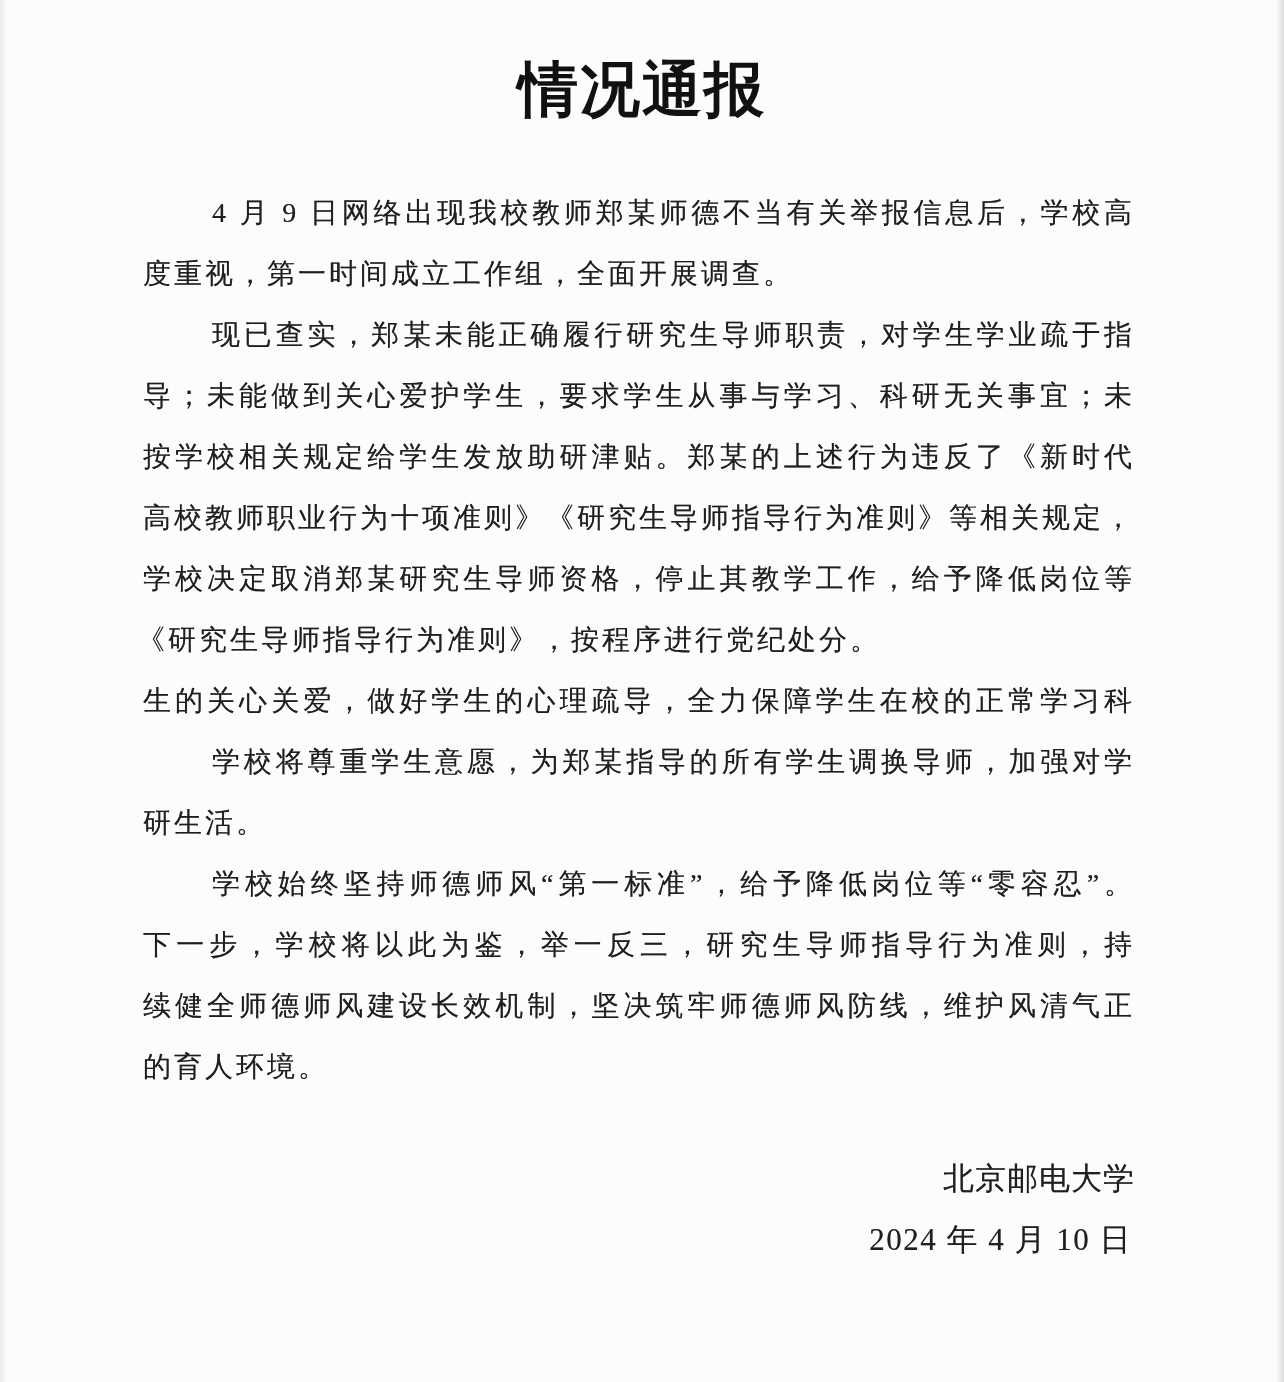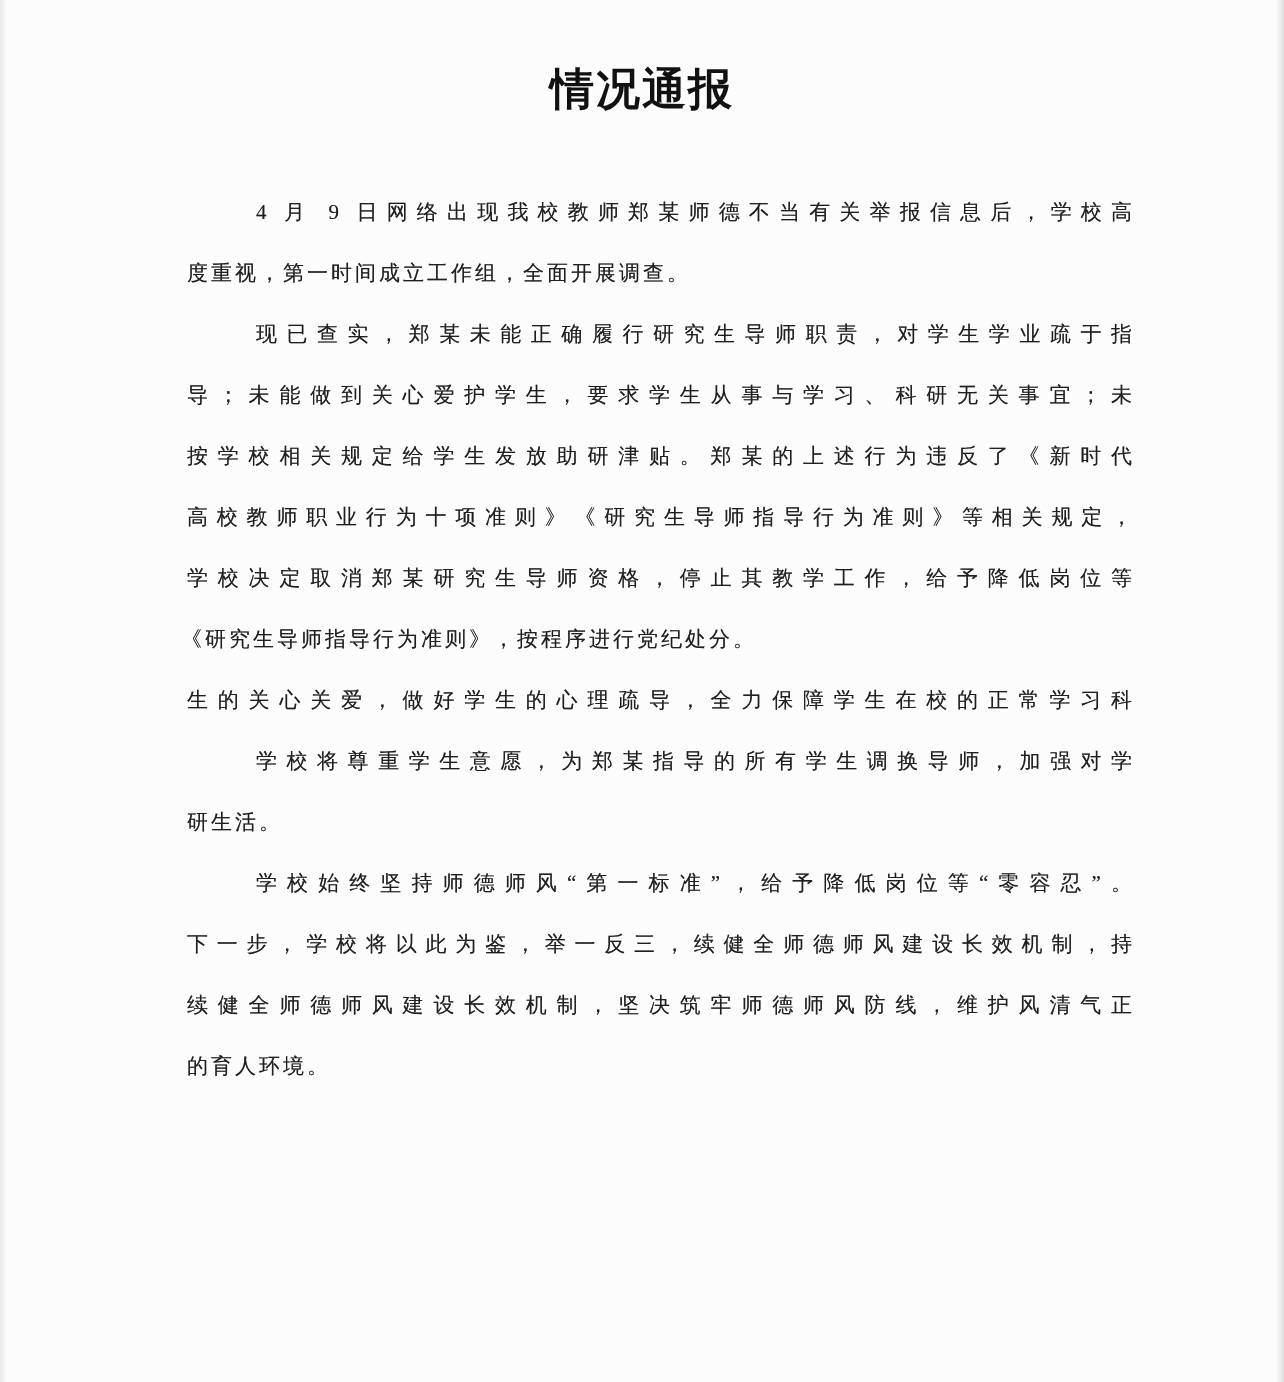--- a/index.html
+++ b/index.html
@@ -26,38 +26,37 @@
     position: absolute;
     right: 0; top: 0;
     width: 8px; height: 100%;
     background: linear-gradient(to left, #dedede, rgba(222,222,222,0));
   }
   .doc-title {
     padding-top: 58px;
     height: 64px;
     line-height: 64px;
     text-align: center;
-    font-size: 44px;
+    font-size: 60px;
     font-weight: 700;
     letter-spacing: 2px;
     color: #111111;
   }
   .doc-body {
     margin-top: 60px;
     padding-left: 143px;
     padding-right: 149px;
   }
   .line {
     height: 61px;
     line-height: 61px;
-    font-size: 21px;
+    font-size: 28px;
     letter-spacing: 3px;
     white-space: nowrap;
     text-shadow: 0 0 0.6px rgba(30,30,30,0.55);
-    margin-left: 44px;
   }
   .line.fill {
     white-space: normal;
     text-align: justify;
     text-align-last: justify;
     text-justify: inter-character;
   }
   .line.indent {
     text-indent: 69px;
   }
@@ -96,18 +95,22 @@
     <div class="line fill indent">现已查实，郑某未能正确履行研究生导师职责，对学生学业疏于指</div>
     <div class="line fill">导；未能做到关心爱护学生，要求学生从事与学习、科研无关事宜；未</div>
     <div class="line fill">按学校相关规定给学生发放助研津贴。郑某的上述行为违反了《新时代</div>
     <div class="line fill">高校教师职业行为十项准则》《研究生导师指导行为准则》等相关规定，</div>
     <div class="line fill">学校决定取消郑某研究生导师资格，停止其教学工作，给予降低岗位等</div>
     <div class="line hang">《研究生导师指导行为准则》，按程序进行党纪处分。</div>
     <div class="line fill">生的关心关爱，做好学生的心理疏导，全力保障学生在校的正常学习科</div>
     <div class="line fill indent">学校将尊重学生意愿，为郑某指导的所有学生调换导师，加强对学</div>
     <div class="line">研生活。</div>
     <div class="line fill indent">学校始终坚持师德师风“第一标准”，给予降低岗位等“零容忍”。</div>
-    <div class="line fill">下一步，学校将以此为鉴，举一反三，续健全师德师风建设长效机制，持</div>
+    <div class="line fill">下一步，学校将以此为鉴，举一反三，研究生导师指导行为准则，持</div>
     <div class="line fill">续健全师德师风建设长效机制，坚决筑牢师德师风防线，维护风清气正</div>
     <div class="line">的育人环境。</div>
   </div>
 
+  <div class="sig-block">
+    <div class="sig-line">北京邮电大学</div>
+    <div class="sig-line date">2024 年 4 月 10 日</div>
+  </div>
 </div>
 
 </body></html>

